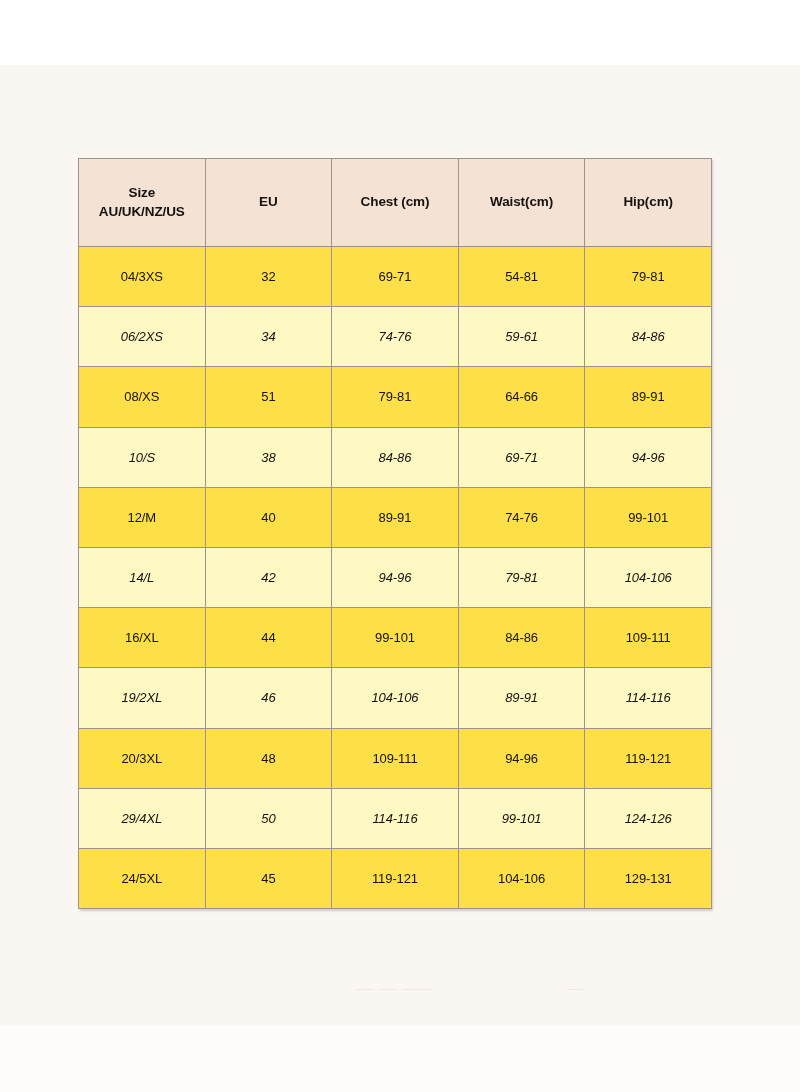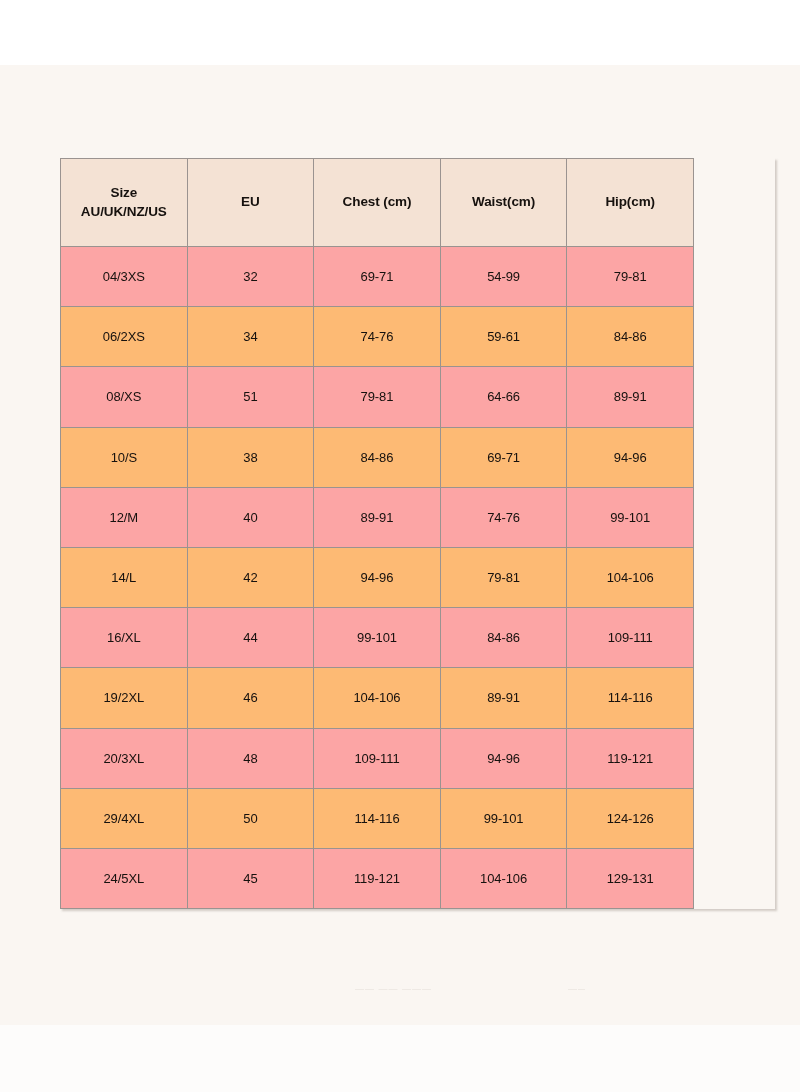--- a/index.html
+++ b/index.html
@@ -38,23 +38,23 @@
     position: absolute;
     left: 0;
     top: 1025px;
     width: 800px;
     height: 67px;
     background: #fdfcfb;
   }
 
   .size-table-wrap {
     position: absolute;
-    left: 60px;
+    left: 78px;
     top: 158px;
-    width: 715px;
+    width: 633px;
     box-shadow: 1.5px 1.5px 2px rgba(120, 105, 95, 0.30);
   }
 
   table.size-table {
     border-collapse: collapse;
     width: 633px;
     table-layout: fixed;
     border: 1px solid #9a9390;
   }
 
@@ -83,25 +83,26 @@
 
   table.size-table tbody td {
     height: 59.2px;
     font-size: 13px;
     font-weight: normal;
     font-stretch: condensed;
     letter-spacing: -0.1px;
   }
 
   table.size-table tbody tr.row-light td {
-    background: #fca5a5;
+    background: #fde047;
   }
 
   table.size-table tbody tr.row-tinted td {
-    background: #fdba74;
+    background: #fef9c3;
+    font-style: italic;
   }
 
   .header-line {
     display: block;
   }
 
   
   .ghost-mark {
     position: absolute;
     left: 355px;
@@ -155,21 +156,21 @@
         <th>
           <span class="header-line">Hip(cm)</span>
         </th>
       </tr>
     </thead>
     <tbody id="size-table-body">
         <tr class="row-light">
           <td>04/3XS</td>
           <td>32</td>
           <td>69-71</td>
-          <td>54-99</td>
+          <td>54-81</td>
           <td>79-81</td>
         </tr>
         <tr class="row-tinted">
           <td>06/2XS</td>
           <td>34</td>
           <td>74-76</td>
           <td>59-61</td>
           <td>84-86</td>
         </tr>
         <tr class="row-light">

